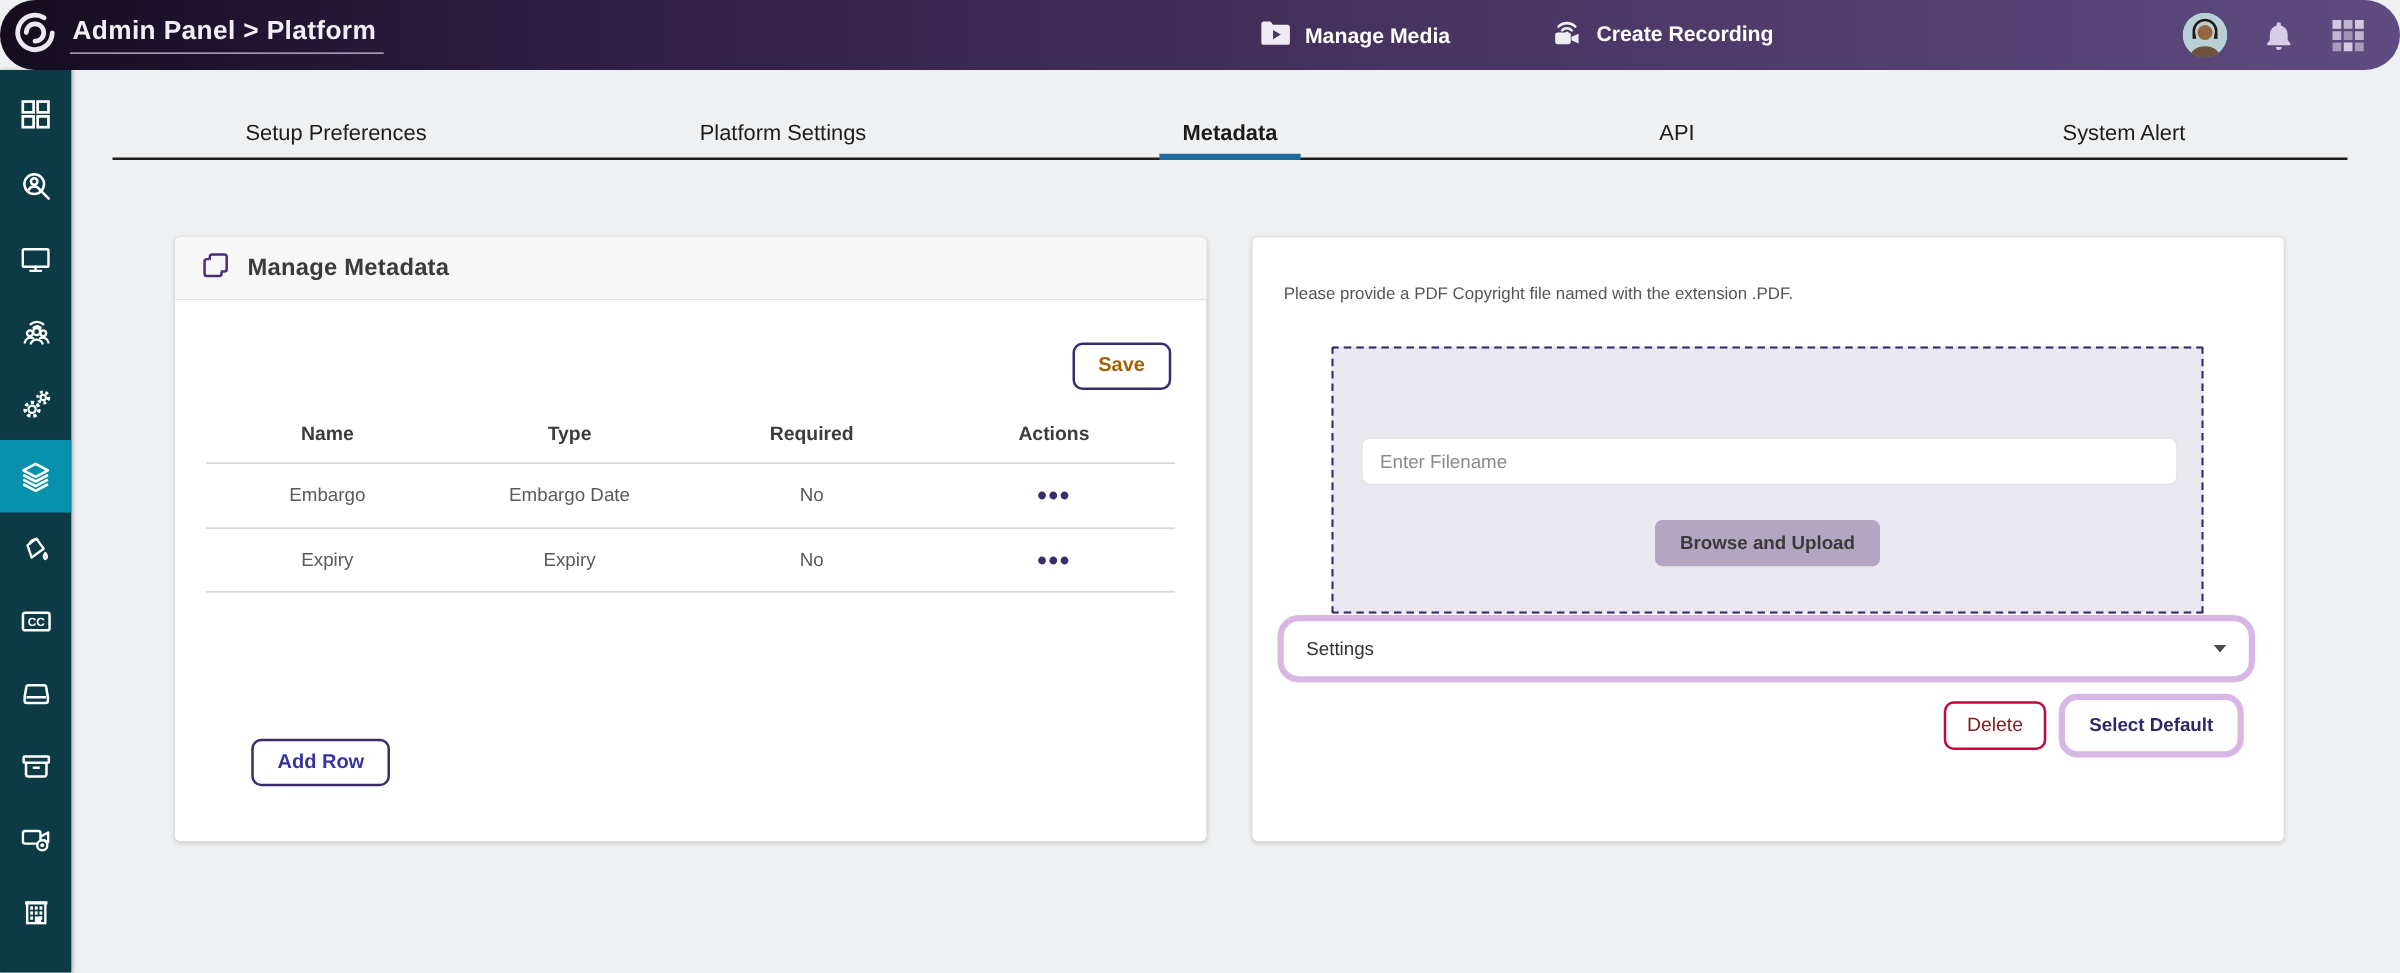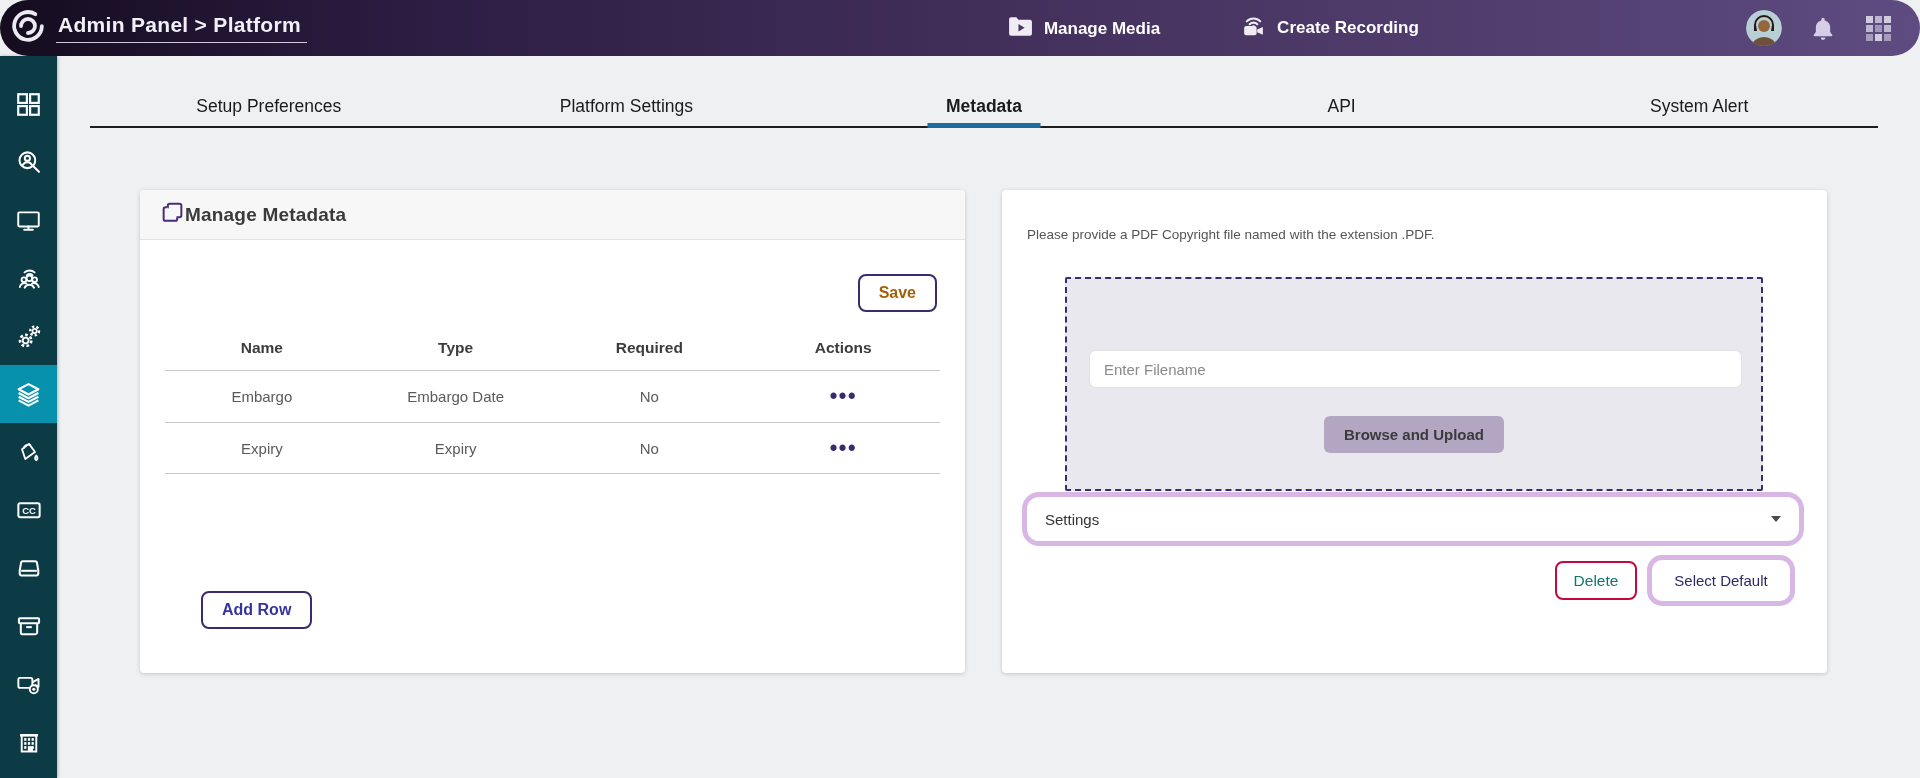--- a/index.html
+++ b/index.html
@@ -15,40 +15,40 @@
     border-bottom:1.5px solid #cfc8dd; padding:0 6px 5px 2px; }
   .top-actions { display:flex; align-items:flex-end; gap:80px; margin-left:700px; }
   .top-action { display:flex; align-items:center; gap:10px; color:#fff; font-size:17px;
     font-weight:700; cursor:pointer; background:none; border:none; }
   .top-right { position:absolute; right:28px; top:0; height:56px; display:flex; align-items:center; gap:28px; }
   .avatar { width:36px; height:36px; border-radius:50%; overflow:hidden; cursor:pointer; }
   .iconbtn { background:none; border:none; cursor:pointer; display:flex; align-items:center; }
 
   
   .sidebar { position:absolute; left:0; top:56px; width:57px; height:722px;
-    background:#0c3a45; box-shadow:1px 0 3px rgba(0,0,0,.25); z-index:5; padding-top:19px; }
+    background:#0c3a45; box-shadow:1px 0 3px rgba(0,0,0,.25); z-index:5; padding-top:6px; }
   .side-item { width:57px; height:58px; display:flex; align-items:center; justify-content:center; cursor:pointer; }
   .side-item.active { background:#0891ad; }
   .side-item svg { display:block; }
 
   
   .main { position:absolute; left:57px; top:56px; width:1863px; height:774px; }
 
   .tabbar { position:absolute; left:33px; right:42px; top:0; height:72px;
     border-bottom:2px solid #1d1d1d; display:flex; }
   .tab { flex:1; position:relative; display:flex; align-items:flex-end; justify-content:center;
     padding-bottom:9px; font-size:17.5px; color:#1b1b1b; cursor:pointer; }
   .tab.active { font-weight:700; }
   .tab.active::after { content:""; position:absolute; left:50%; bottom:-2px;
     transform:translateX(-50%); width:113px; height:5px; background:#1c6d9e; }
 
   .card { position:absolute; width:825px; height:483px; background:#fff; border-radius:4px;
     box-shadow:0 1px 4px rgba(0,0,0,.18); }
   .card-head { height:50px; background:#f7f7f7; border-bottom:1px solid #e2e2e2;
-    border-radius:4px 4px 0 0; display:flex; align-items:center; padding:0 20px; }
+    border-radius:4px 4px 0 0; display:flex; align-items:center; padding:0 20px; gap:13px; }
   .card-title { font-size:19px; font-weight:700; color:#3a3a3a; letter-spacing:.2px; }
   .card-body { position:relative; height:432px; }
 
   .card-meta { left:83px; top:134px; }
   .card-copy { left:945px; top:134px; }
 
   
   .btn-outline { background:#fff; border:2px solid #3b2b6e; border-radius:8px; color:#a16207;
     font-size:16px; font-weight:600; padding:8px 19px; cursor:pointer;
     font-family:"Liberation Sans", sans-serif; }
@@ -73,24 +73,24 @@
   .browse-btn { position:absolute; left:50%; transform:translateX(-50%); top:137px; height:37px;
     padding:0 20px; background:#b3a6c3; color:#3a3a3a; border:none; border-radius:6px;
     font-size:15px; font-weight:600; cursor:pointer; font-family:"Liberation Sans", sans-serif; }
   .select-wrap { position:absolute; left:20px; top:302px; width:782px; height:54px;
     border:5px solid #d9b7e4; border-radius:17px; background:#fff; display:flex;
     align-items:center; justify-content:space-between; padding:0 18px; cursor:pointer; }
   .select-value { font-size:15px; color:#333; }
   .caret { width:0; height:0; border-left:5.5px solid transparent; border-right:5.5px solid transparent;
     border-top:6.5px solid #4a4a4a; }
   .delete-btn { position:absolute; left:553px; top:371px; width:82px; height:39px; background:#fff;
-    border:2px solid #c00a3e; border-radius:8px; color:#0f766e; font-size:15.5px; cursor:pointer;
+    border:2px solid #c00a3e; border-radius:8px; color:#7f1d1d; font-size:15.5px; cursor:pointer;
     font-family:"Liberation Sans", sans-serif; }
   .default-btn { position:absolute; left:645px; top:365px; width:148px; height:51px; background:#fff;
-    border:5px solid #d9b7e4; border-radius:15px; color:#2c2966; font-size:15px; font-weight:400;
+    border:5px solid #d9b7e4; border-radius:15px; color:#2c2966; font-size:15px; font-weight:700;
     cursor:pointer; font-family:"Liberation Sans", sans-serif; }
 </style>
 </head>
 <body>
 
 <header class="topbar">
   <div class="brand">
     <span>
       <svg width="36" height="36" viewBox="0 0 32 32" fill="none" stroke="#ece9f2" stroke-width="3.4" stroke-linecap="round">
         <path d="M22.5 5.5 A12.3 12.3 0 1 0 28.3 16.2"></path>

